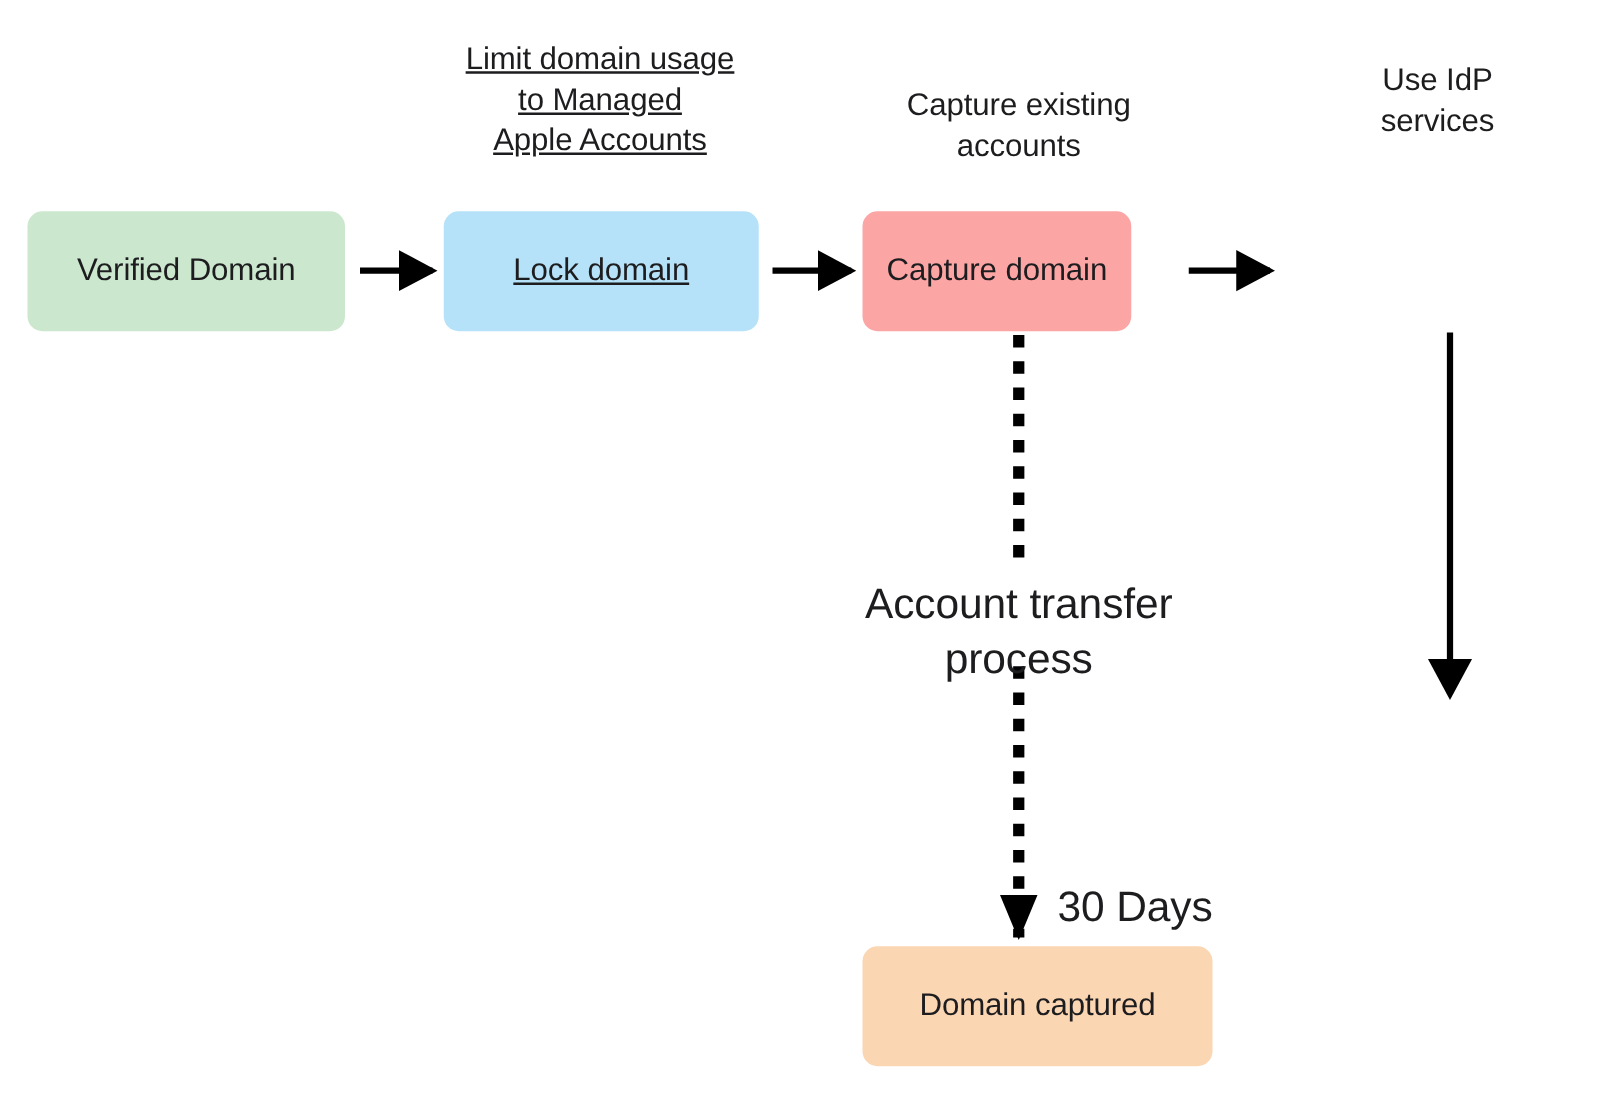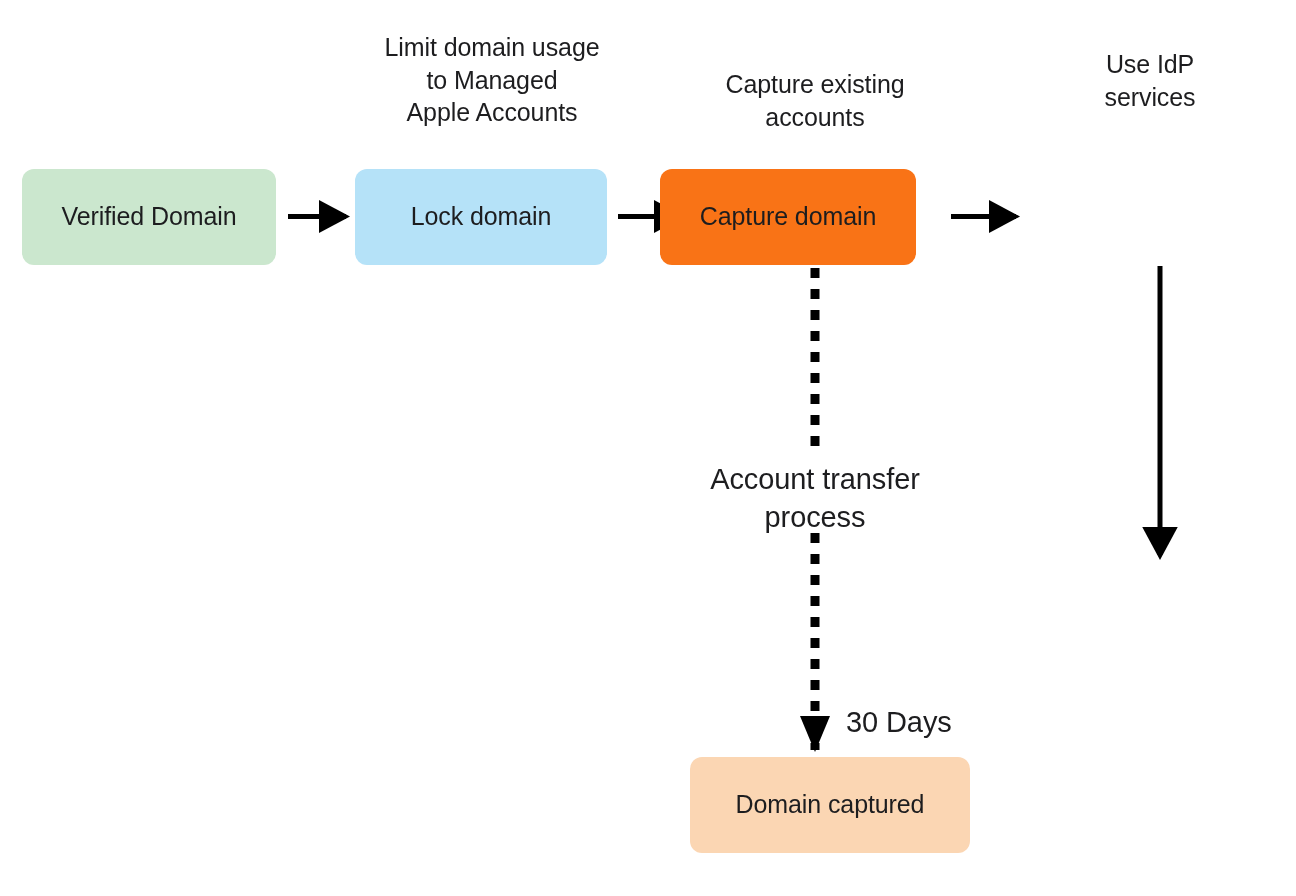--- a/index.html
+++ b/index.html
@@ -46,21 +46,21 @@
     position: absolute;
     text-align: center;
     font-size: 25px;
     line-height: 1.3;
     letter-spacing: -0.1px;
     color: #1d1d1f;
     white-space: pre-line;
   }
   .edge-label {
     position: absolute;
-    font-size: 29px;
+    font-size: 34px;
     line-height: 1.3;
     letter-spacing: -0.1px;
     color: #1d1d1f;
     text-align: center;
     white-space: pre-line;
   }
 </style>
 </head>
 <body>
 
@@ -82,35 +82,35 @@
 
     <line x1="951" y1="216.5" x2="1016" y2="216.5" stroke="#000000" stroke-width="5" marker-end="url(#arrowhead)"></line>
 
     <line x1="1160" y1="266" x2="1160" y2="555" stroke="#000000" stroke-width="5" marker-end="url(#arrowhead-big)"></line>
 
     <line x1="815" y1="268" x2="815" y2="452" stroke="#000000" stroke-width="9" stroke-dasharray="10 11" stroke-linecap="butt"></line>
     <line x1="815" y1="533" x2="815" y2="750" stroke="#000000" stroke-width="9" stroke-dasharray="10 11" stroke-linecap="butt"></line>
     <path d="M800,716 L830,716 L815,752 z" fill="#000000"></path>
   </svg>
 
-  <div class="caption" style="left:367px; top:31px; width:250px;">Limit domain usage
+  <div class="caption" style="left:355px; top:31px; width:250px;text-decoration:underline;">Limit domain usage
 to Managed
 Apple Accounts</div>
 
   <div class="caption" style="left:690px; top:48px; width:250px;margin-top:20px;">Capture existing
 accounts</div>
 
   <div class="caption" style="left:1025px; top:48px; width:250px;">Use IdP
 services</div>
 
   <div class="node" style="left:22px; top:169px; width:254px; height:96px; background:#cbe7ce;">Verified Domain</div>
 
-  <div class="node" style="left:355px; top:169px; width:252px; height:96px; background:#b5e2f8;">Lock domain</div>
+  <div class="node" style="left:355px; top:169px; width:252px; height:96px; background:#b5e2f8;text-decoration:underline;">Lock domain</div>
 
-  <div class="node" style="left:660px; top:169px; width:256px; height:96px; background:#f97316;">Capture domain</div>
+  <div class="node" style="left:690px; top:169px; width:215px; height:96px; background:#fca5a5;">Capture domain</div>
 
 
 
   <div class="node" style="left:690px; top:757px; width:280px; height:96px; background:#fbd6b3;">Domain captured</div>
 
   <div class="edge-label" style="left:690px; top:461px; width:250px; text-align:center;">Account transfer
 process</div>
 
   <div class="edge-label" style="left:846px; top:704px; width:160px; text-align:left;">30 Days</div>
 

